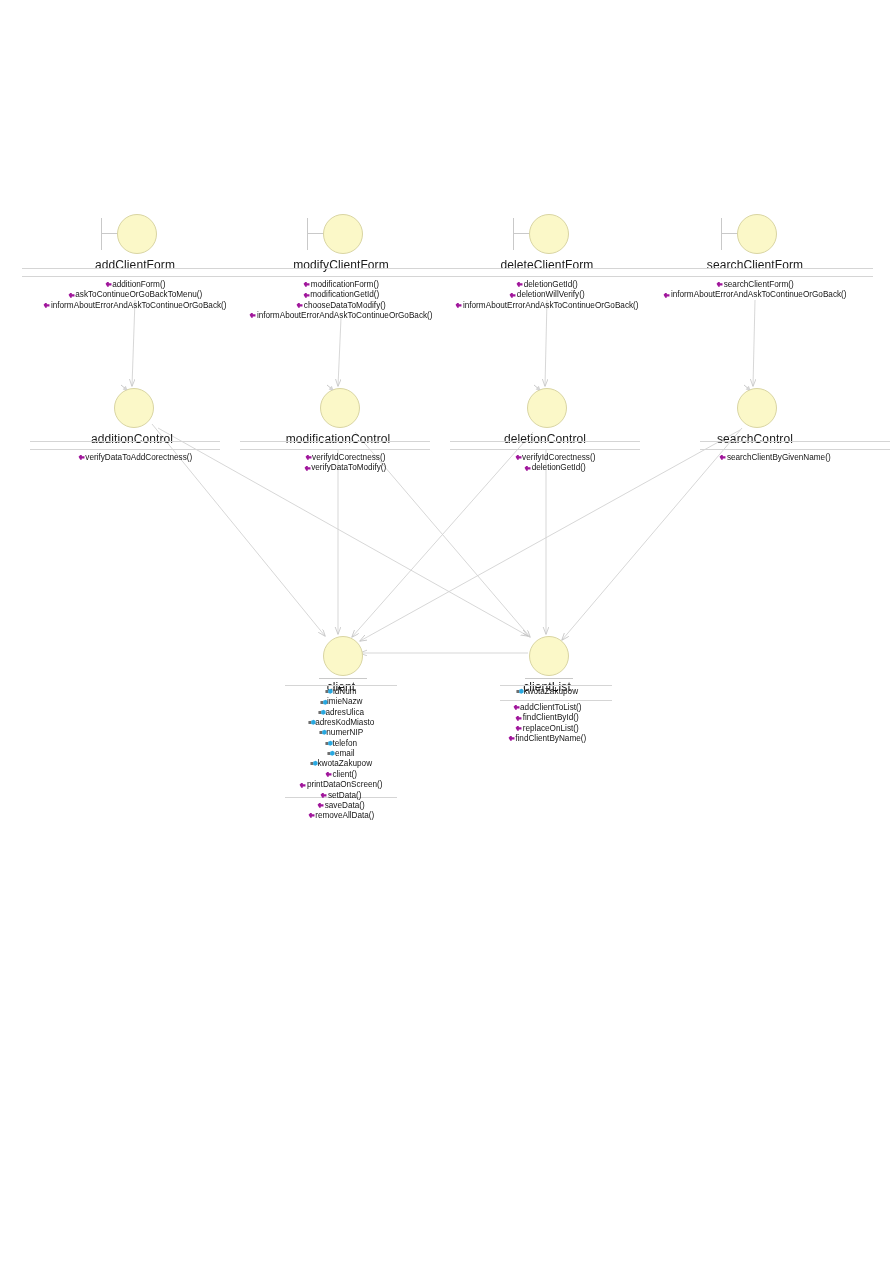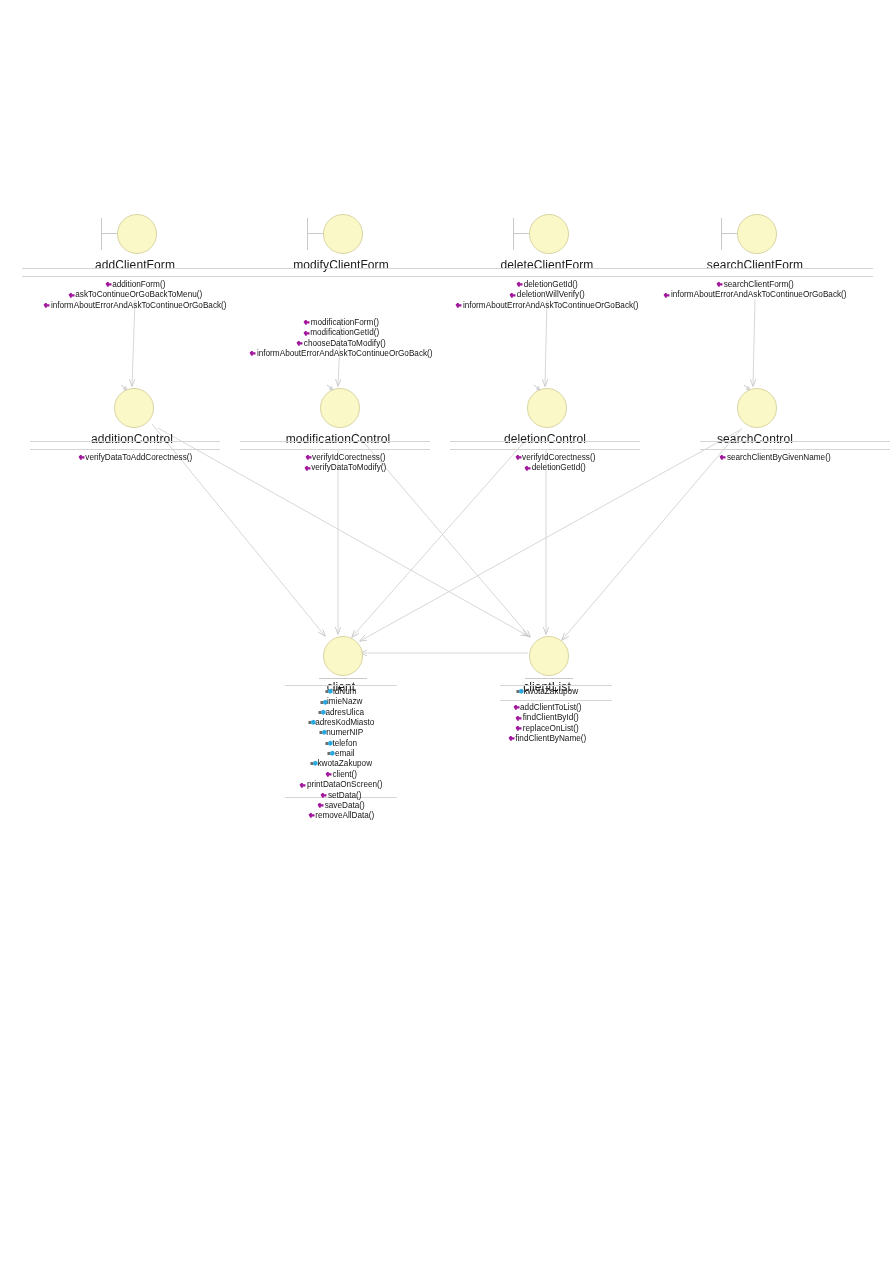--- a/index.html
+++ b/index.html
@@ -178,21 +178,21 @@
             <path d="M0.6,3 L2.6,1.1 L4.3,1.1 L4.3,2.6 L7.4,2.6 L7.4,5.1 L4.3,5.1 L4.3,6.6 L2.6,6.6 Z" fill="#a0159b"></path>
           </svg></span><span class="label-text">additionForm()</span></span>
       <span class="member"><span class="mk"><svg viewBox="0 0 8 8" width="7" height="7">
             <path d="M0.6,3 L2.6,1.1 L4.3,1.1 L4.3,2.6 L7.4,2.6 L7.4,5.1 L4.3,5.1 L4.3,6.6 L2.6,6.6 Z" fill="#a0159b"></path>
           </svg></span><span class="label-text">askToContinueOrGoBackToMenu()</span></span>
       <span class="member"><span class="mk"><svg viewBox="0 0 8 8" width="7" height="7">
             <path d="M0.6,3 L2.6,1.1 L4.3,1.1 L4.3,2.6 L7.4,2.6 L7.4,5.1 L4.3,5.1 L4.3,6.6 L2.6,6.6 Z" fill="#a0159b"></path>
           </svg></span><span class="label-text">informAboutErrorAndAskToContinueOrGoBack()</span></span>
     </div>
 
-  <div class="member-list ctr" style="left:101px; top:280px; width:480px;margin-top:38px;">
+  <div class="member-list ctr" style="left:101px; top:280px; width:480px;">
       <span class="member"><span class="mk"><svg viewBox="0 0 8 8" width="7" height="7">
             <path d="M0.6,3 L2.6,1.1 L4.3,1.1 L4.3,2.6 L7.4,2.6 L7.4,5.1 L4.3,5.1 L4.3,6.6 L2.6,6.6 Z" fill="#a0159b"></path>
           </svg></span><span class="label-text">modificationForm()</span></span>
       <span class="member"><span class="mk"><svg viewBox="0 0 8 8" width="7" height="7">
             <path d="M0.6,3 L2.6,1.1 L4.3,1.1 L4.3,2.6 L7.4,2.6 L7.4,5.1 L4.3,5.1 L4.3,6.6 L2.6,6.6 Z" fill="#a0159b"></path>
           </svg></span><span class="label-text">modificationGetId()</span></span>
       <span class="member"><span class="mk"><svg viewBox="0 0 8 8" width="7" height="7">
             <path d="M0.6,3 L2.6,1.1 L4.3,1.1 L4.3,2.6 L7.4,2.6 L7.4,5.1 L4.3,5.1 L4.3,6.6 L2.6,6.6 Z" fill="#a0159b"></path>
           </svg></span><span class="label-text">chooseDataToModify()</span></span>
       <span class="member"><span class="mk"><svg viewBox="0 0 8 8" width="7" height="7">

